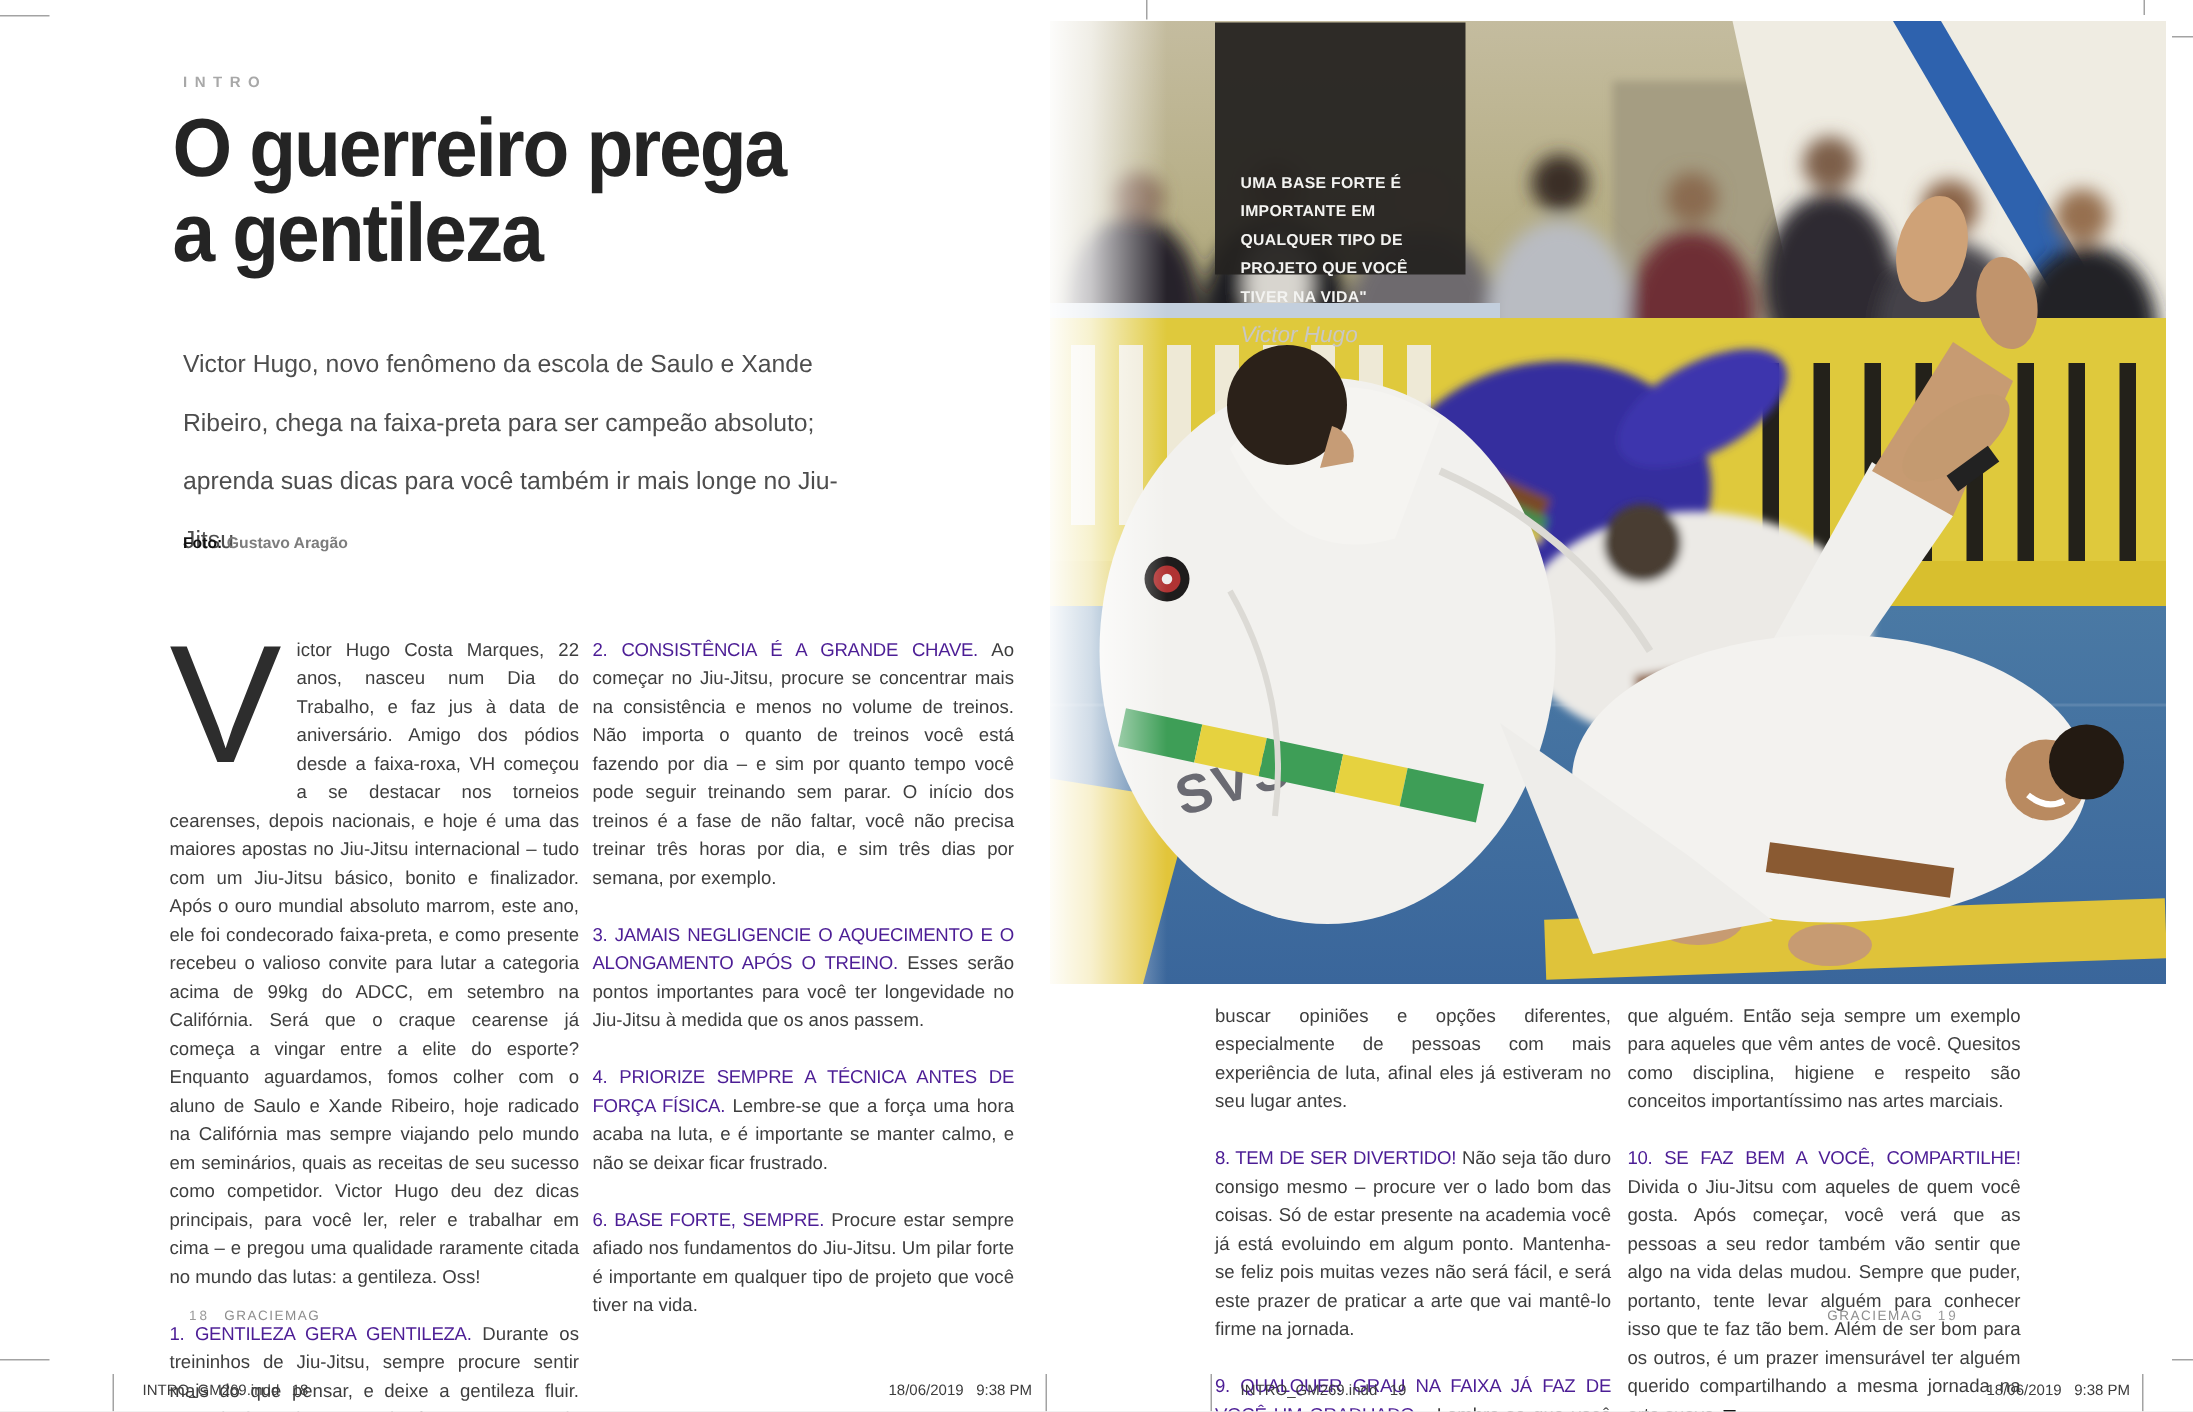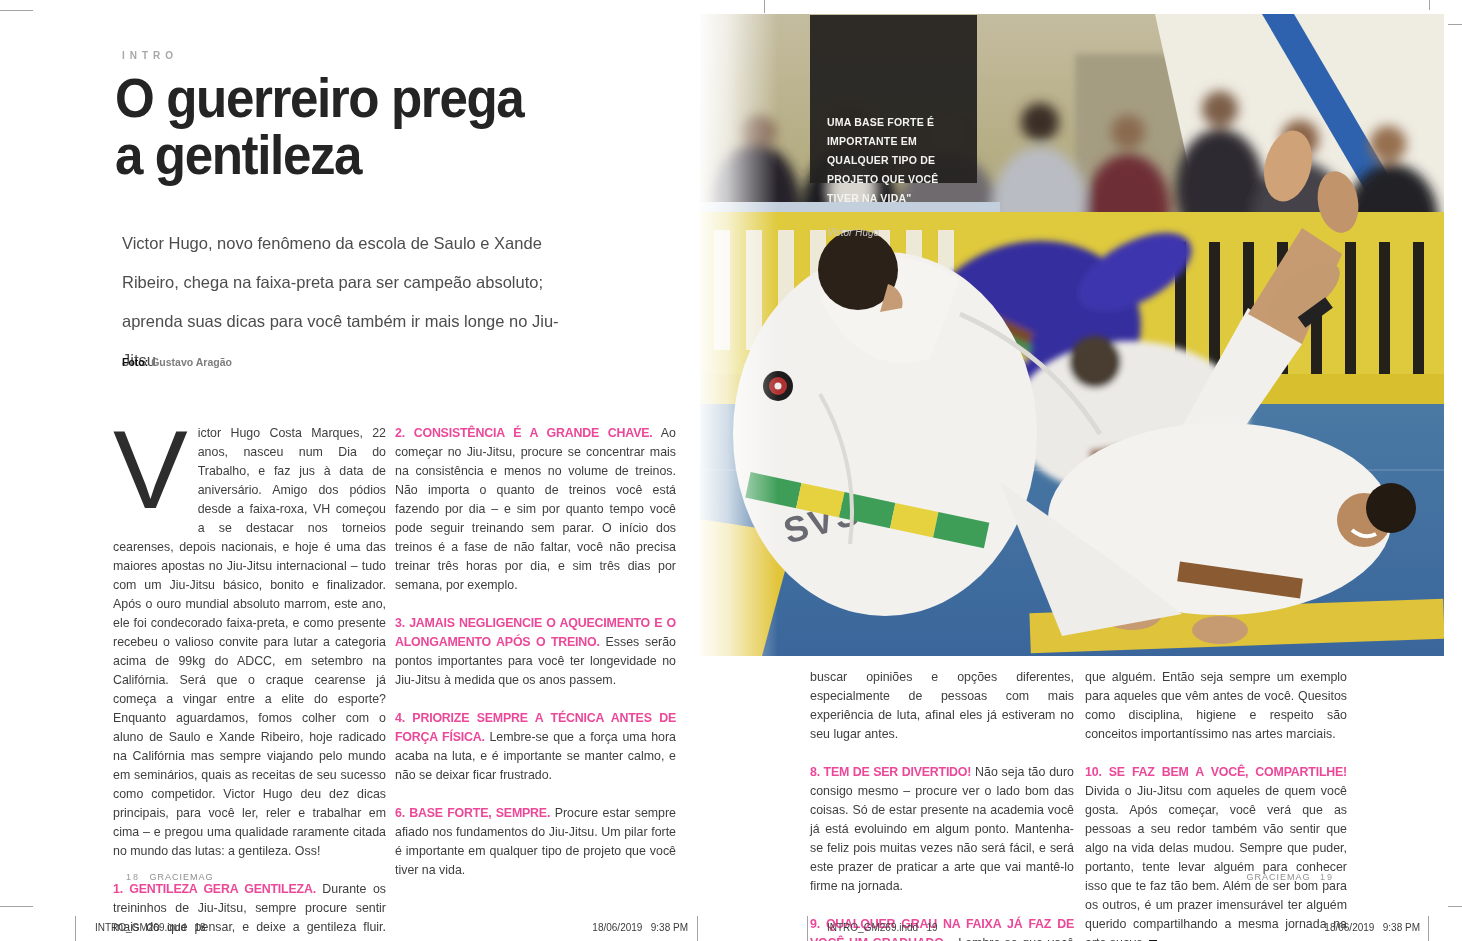--- a/index.html
+++ b/index.html
@@ -11,21 +11,21 @@
 
   
   .kicker{left:122px;top:50px;font-size:10px;letter-spacing:5px;color:#a8a8a8;font-weight:bold;}
   .title{left:115px;top:70px;font-size:55px;line-height:57px;font-weight:bold;color:#242424;
          letter-spacing:-1.5px;transform:scaleX(.93);transform-origin:left top;white-space:nowrap;}
   .dek{left:122px;top:224px;width:460px;font-size:16.5px;line-height:39px;color:#4d4d4d;}
   .credit{left:122px;top:356px;font-size:10.5px;color:#7d7d7d;font-weight:bold;}
   .credit b{color:#111;}
   .col{position:absolute;font-size:12.4px;line-height:19px;text-align:justify;color:#3e3e3e;}
   .col p{margin:0 0 19px 0;}
-  .lead{font-weight:bold;color:#ec4899;letter-spacing:-.2px;}
+  .lead{font-weight:normal;color:#4c1d95;letter-spacing:-.2px;}
   .dropcap{float:left;font-size:112px;line-height:88px;height:108px;margin:2px 10px 0 0;
            color:#2d2d2d;font-weight:400;}
   .col1{left:113px;top:424px;width:273px;}
   .col2{left:395px;top:424px;width:281px;}
   .col3{left:810px;top:668px;width:264px;}
   .col4{left:1085px;top:668px;width:262px;}
   .endmark{display:inline-block;width:8px;height:8px;background:#141414;vertical-align:-1px;
            margin-left:3px;box-shadow:inset 0 0 0 1.5px #141414, inset 0 0 0 2.5px #fff;}
 
   
@@ -37,21 +37,21 @@
   .vline{background:#a3a3a3;width:1px;}
 
   
   .photo{left:700px;top:14px;width:744px;height:642px;z-index:1;overflow:hidden;background:#b9b193;}
   .fold{left:700px;top:14px;width:78px;height:642px;z-index:3;
         background:linear-gradient(90deg,rgba(255,255,255,.96) 0%,rgba(255,255,255,.75) 35%,rgba(255,255,255,0) 100%);}
   .quote{left:810px;top:15px;width:167px;height:168px;background:rgba(36,34,32,.94);z-index:4;
          box-sizing:border-box;padding:98px 12px 0 17px;}
   .quote .q{font-size:10.5px;line-height:19px;font-weight:bold;color:#f3f3f1;
             letter-spacing:.2px;}
-  .quote .who{font-size:10px;font-style:italic;color:#c9c7c4;margin-top:19px;}
+  .quote .who{font-size:15px;font-style:italic;color:#c9c7c4;margin-top:7px;}
 </style>
 </head>
 <body>
 
 <div class="sheet">
 
   <div class="abs hline" style="left:0;top:10px;width:33px;"></div>
   <div class="abs vline" style="left:764px;top:0;height:13px;"></div>
   <div class="abs hline" style="left:713px;top:31px;width:35px;"></div>
   <div class="abs vline" style="left:1429px;top:0;height:10px;"></div>
@@ -233,21 +233,21 @@
 
   <div class="col col4">
     <p><span class="lead"></span><span>que alguém. Então seja sempre um exemplo para aqueles que vêm antes de você. Quesitos como disciplina, higiene e respeito são conceitos importantíssimo nas artes marciais.</span></p>
     <p><span class="lead">10. SE FAZ BEM A VOCÊ, COMPARTILHE!</span><span> Divida o Jiu-Jitsu com aqueles de quem você gosta. Após começar, você verá que as pessoas a seu redor também vão sentir que algo na vida delas mudou. Sempre que puder, portanto, tente levar alguém para conhecer isso que te faz tão bem. Além de ser bom para os outros, é um prazer imensurável ter alguém querido compartilhando a mesma jornada na arte suave.</span><span class="endmark"></span></p>
   </div>
 
   <div class="abs pagefoot" style="left:120px;">
     <span class="num">18</span>
     <span class="brand">GRACIEMAG</span>
   </div>
-  <div class="abs pagefoot" style="left:1190px;width:150px;text-align:right;">
+  <div class="abs pagefoot" style="left:1190px;width:150px;text-align:center;">
     <span class="brand">GRACIEMAG</span>
     <span class="num">19</span>
   </div>
 
   <div class="abs vline" style="left:75px;top:916px;height:25px;"></div>
   <div class="abs slugtext" style="left:95px;">
     <span>INTRO_GM269.indd</span>&nbsp;&nbsp;&nbsp;<span>18</span>
   </div>
   <div class="abs slugtext" style="left:500px;width:188px;text-align:right;">
     <span>18/06/2019</span>&nbsp;&nbsp;&nbsp;<span>9:38 PM</span>

